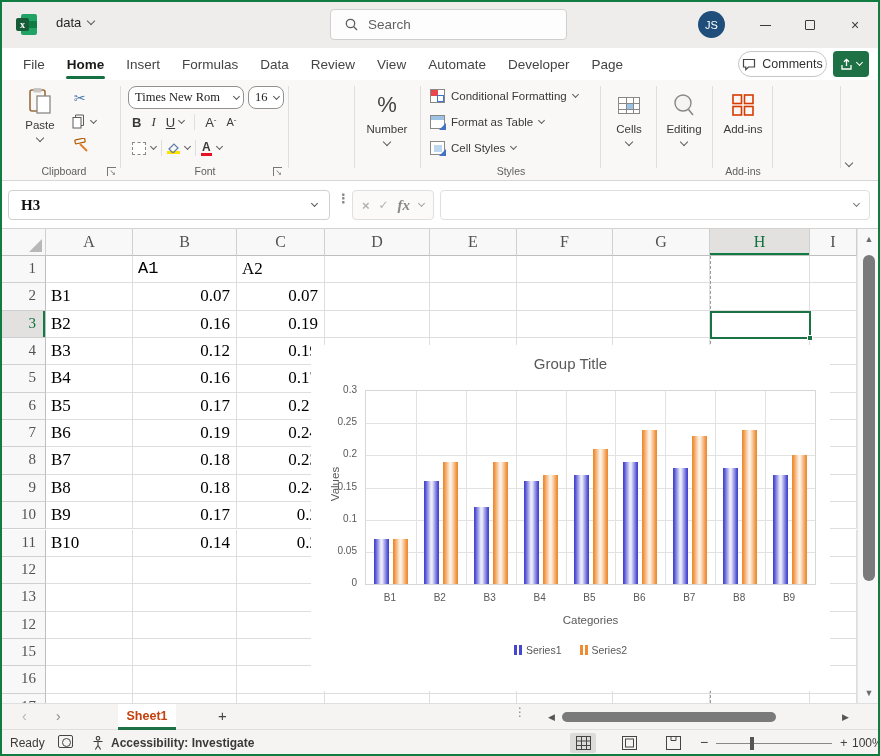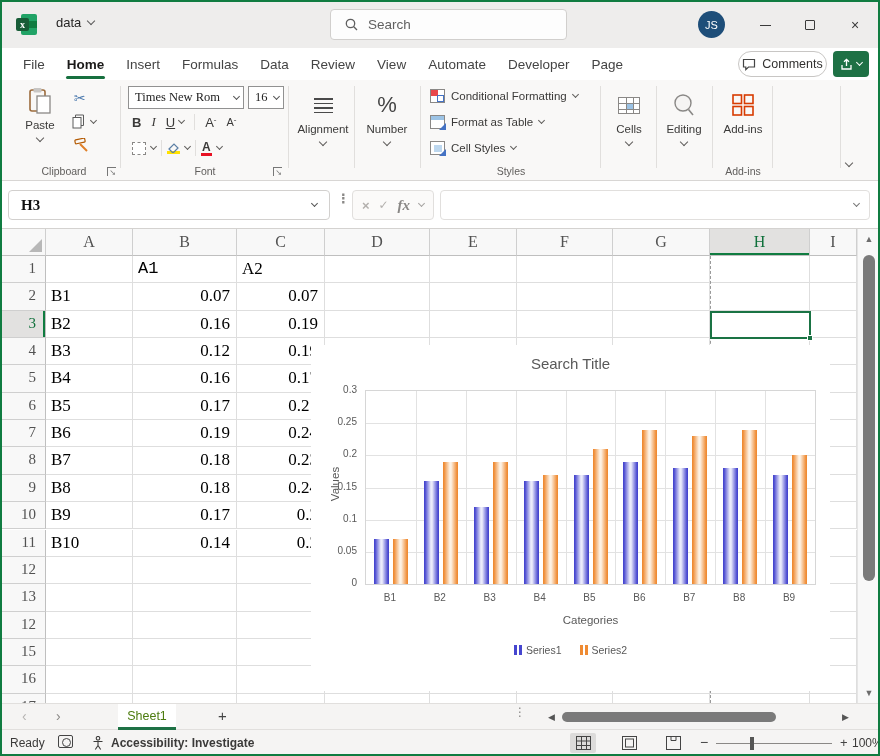--- a/index.html
+++ b/index.html
@@ -38,21 +38,21 @@
   
   #ribbon { position:absolute; left:0; top:80px; width:880px; height:101px; background:#f9f8f7; border-bottom:1px solid #d8d6d4; }
   .rsep { position:absolute; top:6px; height:82px; width:1px; background:#e1dfdd; }
   .grp-label { position:absolute; bottom:3px; left:0; right:0; text-align:center; font-size:10.5px; color:#605e5c; }
   .launcher { position:absolute; right:4px; bottom:4px; width:9px; height:9px; border-left:1px solid #777; border-top:1px solid #777; font-size:8px; color:#777; line-height:9px; text-align:right; }
   .bigbtn { position:absolute; display:flex; flex-direction:column; align-items:center; font-size:11.5px; color:#3b3a39; text-align:center; }
   .bigbtn .chv { color:#605e5c; margin-top:4px; }
   .iconbox { height:30px; display:flex; align-items:center; justify-content:center; margin-bottom:3px; }
   .srow { position:absolute; display:flex; align-items:center; gap:6px; font-size:11.5px; color:#3b3a39; white-space:nowrap; }
   .srow .chv { color:#605e5c; }
-  .combo { background:#fff; border:1px solid #919191; border-radius:0; display:flex; align-items:center; justify-content:space-between; padding:0 4px 0 6px; font-size:12.5px; color:#222; }
+  .combo { background:#fff; border:1px solid #919191; border-radius:8px; display:flex; align-items:center; justify-content:space-between; padding:0 4px 0 6px; font-size:12.5px; color:#222; }
   .combo .chv { color:#555; }
   .fbtn { display:flex; align-items:center; justify-content:center; color:#3b3a39; }
   .under-red { border-bottom:3px solid #e81123; line-height:12px; font-weight:bold; font-size:12px; padding:0 1px; }
   .under-yellow { width:13px; height:11px; border-bottom:3px solid #ffe100; position:relative; }
   .grid-icon { border:1px solid #8a8886; position:relative; background:#fff; }
   .lines-icon { width:19px; height:15px; background:repeating-linear-gradient(#4a4a4a 0 1.8px, transparent 1.8px 4.6px); }
 
   
   #fbar { position:absolute; left:0; top:181px; width:880px; height:48px; background:#fff; border-bottom:1px solid #d4d2d0;font-weight:bold; }
   #namebox { position:absolute; left:8px; top:9px; width:322px; height:30px; border:1px solid #d2d0ce; border-radius:4px; background:#fff; display:flex; align-items:center; justify-content:space-between; padding:0 12px; font-size:15px; color:#111; }
@@ -95,21 +95,21 @@
   .leg-marker i { display:block; width:3px; height:10px; }
 
   
   #vscroll { position:absolute; left:857px; top:229px; width:23px; height:474px; background:#f8f8f8; border-left:1px solid #e5e5e5; }
   #vscroll .arr { position:absolute; left:0; width:22px; text-align:center; color:#6d6d6d; font-size:9px; }
   #vthumb { position:absolute; left:5px; top:26px; width:12px; height:326px; background:#7a7a7a; border-radius:6px; }
 
   
   #tabbar { position:absolute; left:0; top:703px; width:880px; height:27px; background:#f5f4f3; border-top:1px solid #e1dfdd; border-bottom:1px solid #e1dfdd; }
   .navchv { position:absolute; top:4px; font-size:14px; color:#8a8886; }
-  #sheettab { position:absolute; left:118px; top:0; width:58px; height:26px; background:#fff; border-bottom:3px solid #1e7145; font-size:12.5px; font-weight:normal; color:#4d7c0f; display:flex; align-items:center; justify-content:center; }
+  #sheettab { position:absolute; left:118px; top:0; width:58px; height:26px; background:#fff; border-bottom:3px solid #1e7145; font-size:12.5px; font-weight:bold; color:#c2410c; display:flex; align-items:center; justify-content:center; }
   #addsheet { position:absolute; left:218px; top:3px; font-size:15px; color:#444; }
   #hs-kebab { position:absolute; left:514px; top:5px; color:#8a8886; font-size:12px; line-height:6px; text-align:center; width:8px; }
   .hsarr { position:absolute; top:8px; font-size:9px; color:#555; }
   #hthumb { position:absolute; left:562px; top:8px; width:214px; height:10px; background:#7a7a7a; border-radius:5px; }
 
   
   #statusbar { position:absolute; left:0; top:730px; width:880px; height:26px; background:#f5f4f3; font-size:12px; color:#3b3a39; }
   #status-ready { position:absolute; left:10px; top:6px; }
   #macro-icon { position:absolute; left:58px; top:5px; width:15px; height:13px; border:1px solid #444; border-radius:2px; }
   #macro-icon::after { content:""; position:absolute; left:3px; top:2px; width:7px; height:7px; border:1px solid #444; border-radius:50%; }
@@ -264,27 +264,20 @@
             </svg></span>
         <span class="chv sm" style="color:#605e5c"></span>
         <span style="width:1px; height:16px; background:#e1dfdd"></span>
         <span class="under-red">A</span>
         <span class="chv sm" style="color:#605e5c"></span>
       </div>
       <div class="grp-label">Font</div>
       <div class="launcher">↘</div>
     </div>
 
-    <div class="bigbtn" style="left:294px; top:10px; width:58px">
-      <span class="iconbox">
-          <span class="lines-icon"></span>
-        </span>
-      <span>Alignment</span>
-      <span class="chv"></span>
-    </div>
 
     <div class="bigbtn" style="left:358px; top:10px; width:58px">
       <span class="iconbox" style="font-size:22px; color:#444">%</span>
       <span>Number</span>
       <span class="chv"></span>
     </div>
 
     <div class="abs" style="left:424px; top:0; width:174px; height:100px">
       <div class="srow" style="left:6px; top:9px">
         <span class="grid-icon" style="width:15px; height:14px">
@@ -555,21 +548,21 @@
         <div class="gcell txt" style="left: 325px; top: 464.6px; width: 105px; height: 27.35px; line-height: 25.35px;"></div>
         <div class="gcell txt" style="left: 430px; top: 464.6px; width: 87px; height: 27.35px; line-height: 25.35px;"></div>
         <div class="gcell txt" style="left: 517px; top: 464.6px; width: 96px; height: 27.35px; line-height: 25.35px;"></div>
         <div class="gcell txt" style="left: 613px; top: 464.6px; width: 97px; height: 27.35px; line-height: 25.35px;"></div>
         <div class="gcell txt" style="left: 710px; top: 464.6px; width: 100px; height: 27.35px; line-height: 25.35px;"></div>
         <div class="gcell txt" style="left: 810px; top: 464.6px; width: 47px; height: 27.35px; line-height: 25.35px;"></div>
       </div>
     <div id="pagebreak"></div>
 
     <div id="chart">
-      <div id="chart-title">Search Title</div>
+      <div id="chart-title">Group Title</div>
       <div id="plot">
           <div class="gl-h" style="top: 160.833px;"></div>
           <div class="gl-h" style="top: 128.667px;"></div>
           <div class="gl-h" style="top: 96.5px;"></div>
           <div class="gl-h" style="top: 64.3333px;"></div>
           <div class="gl-h" style="top: 32.1667px;"></div>
           <div class="gl-v" style="left: 49.8889px;"></div>
           <div class="gl-v" style="left: 99.7778px;"></div>
           <div class="gl-v" style="left: 149.667px;"></div>
           <div class="gl-v" style="left: 199.556px;"></div>

